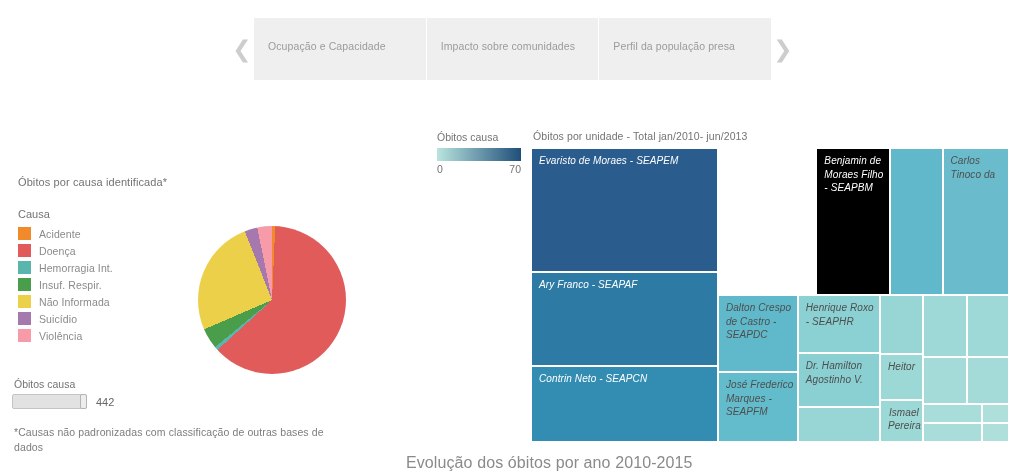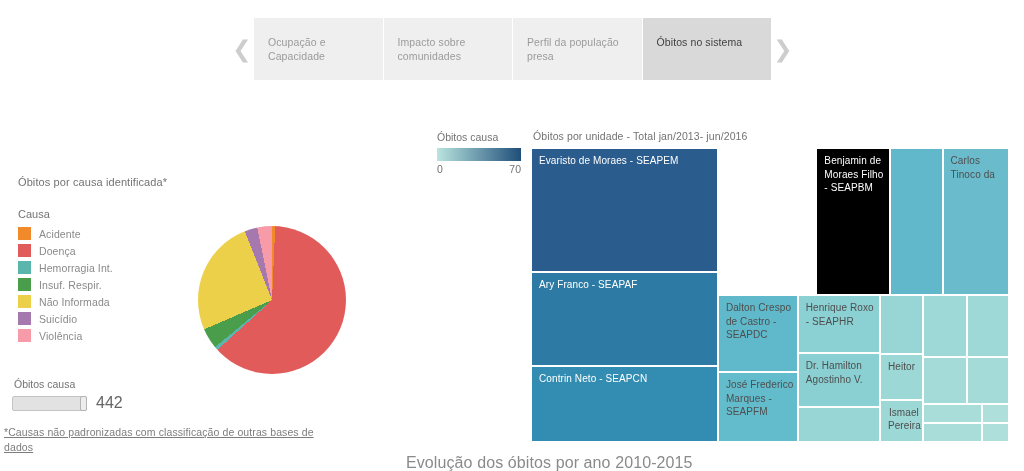--- a/index.html
+++ b/index.html
@@ -15,21 +15,21 @@
     display:flex;align-items:center;
   }
   .tab-arrow{
     width:24px;height:62px;display:flex;align-items:center;justify-content:center;
     color:#cdcdcd;font-size:23px;line-height:1;font-weight:300;
     user-select:none;
   }
   .tabs-wrap{display:flex;flex:1;height:62px;gap:1px;}
   .tab{
     flex:1;background:#efefef;padding:17px 12px 0 14px;
-    font-size:10.5px;line-height:14px;color:#9b9b9b;
+    font-size:10.5px;line-height:22px;color:#9b9b9b;
     box-sizing:border-box;letter-spacing:.1px;
   }
   .tab.active{background:#d9d9d9;color:#3f3f3f;}
 
   
   #cause-title{
     position:absolute;left:18px;top:176px;font-size:11px;color:#737373;
     letter-spacing:.1px;
     text-align:center;
   }
@@ -46,58 +46,57 @@
   #slider-label{font-size:10.5px;color:#737373;margin-bottom:4px;padding-left:2px;}
   #slider-row{display:flex;align-items:center;}
   #slider-track{
     width:75px;height:15px;background:#e2e2e2;
     border:1px solid #c4c4c4;border-radius:2px;position:relative;box-sizing:border-box;
   }
   #slider-handle{
     position:absolute;right:-1px;top:-1px;width:7px;height:15px;
     background:#ededed;border:1px solid #b4b4b4;border-radius:2px;box-sizing:border-box;
   }
-  #slider-value{font-size:16px;color:#666;margin-left:9px;}
+  #slider-value{font-size:11px;color:#666;margin-left:9px;}
   #footnote{
-    position:absolute;left:4px;top:425px;width:310px;
-    font-size:10.5px;line-height:15px;color:#7d7d7d;letter-spacing:.1px;text-decoration:underline;
+    position:absolute;left:14px;top:425px;width:310px;
+    font-size:10.5px;line-height:15px;color:#7d7d7d;letter-spacing:.1px;
   }
 
   
   #grad-block{position:absolute;left:437px;top:131px;}
   #grad-title{font-size:10.5px;color:#737373;margin-bottom:5px;}
   #grad-bar{width:84px;height:13px;}
   #grad-scale{display:flex;justify-content:space-between;width:84px;font-size:10.5px;color:#737373;margin-top:2px;}
 
   
   #tm-title{position:absolute;left:533px;top:130px;font-size:10.5px;color:#737373;letter-spacing:.1px;}
   #treemap{position:absolute;left:531px;top:148px;width:478px;height:294px;}
   .tm-cell{position:absolute;box-sizing:border-box;border:1px solid #ffffff;overflow:hidden;}
   .tm-label{
     position:absolute;left:7px;top:5px;right:3px;
-    font-size:10px;line-height:13.5px;letter-spacing:.1px;
+    font-size:10px;line-height:13.5px;letter-spacing:.1px;font-style:italic;
   }
   .tm-label.light{color:#ffffff;}
   .tm-label.dark{color:#4e4e4e;}
 
   
   #bottom-caption{
     position:absolute;left:406px;top:454px;font-size:16px;color:#8a8a8a;letter-spacing:.1px;
   }
 </style>
 </head>
 <body>
 
 <div id="tabstrip">
   <div class="tab-arrow">❮</div>
   <div class="tabs-wrap" id="tabs-wrap">
       <div class="tab">Ocupação e Capacidade</div>
       <div class="tab">Impacto sobre comunidades</div>
       <div class="tab">Perfil da população presa</div>
-      <div class="tab active">Óbitos no sistema</div>
     </div>
   <div class="tab-arrow">❯</div>
 </div>
 
 <div id="cause-title">Óbitos por causa identificada*</div>
 
 <div id="legend">
   <div class="legend-head">Causa</div>
   <div id="legend-rows">
       <div class="legend-row">
@@ -149,21 +148,21 @@
 
 <div id="grad-block">
   <div id="grad-title">Óbitos causa</div>
   <div id="grad-bar" style="background: linear-gradient(to right, rgb(185, 228, 223), rgb(31, 78, 121));"></div>
   <div id="grad-scale">
     <span>0</span>
     <span>70</span>
   </div>
 </div>
 
-<div id="tm-title">Óbitos por unidade - Total jan/2013- jun/2016</div>
+<div id="tm-title">Óbitos por unidade - Total jan/2010- jun/2013</div>
 <div id="treemap">
     <div class="tm-cell" style="left: 0%; top: 0%; width: 39.1%; height: 42.2%; background: rgb(42, 92, 141);">
       <span class="tm-label light">Evaristo de Moraes - SEAPEM</span>
     </div>
     <div class="tm-cell" style="left: 0%; top: 42.2%; width: 39.1%; height: 32%; background: rgb(45, 123, 165);">
       <span class="tm-label light">Ary Franco - SEAPAF</span>
     </div>
     <div class="tm-cell" style="left: 0%; top: 74.2%; width: 39.1%; height: 25.8%; background: rgb(51, 141, 178);">
       <span class="tm-label light">Contrin Neto - SEAPCN</span>
     </div>

